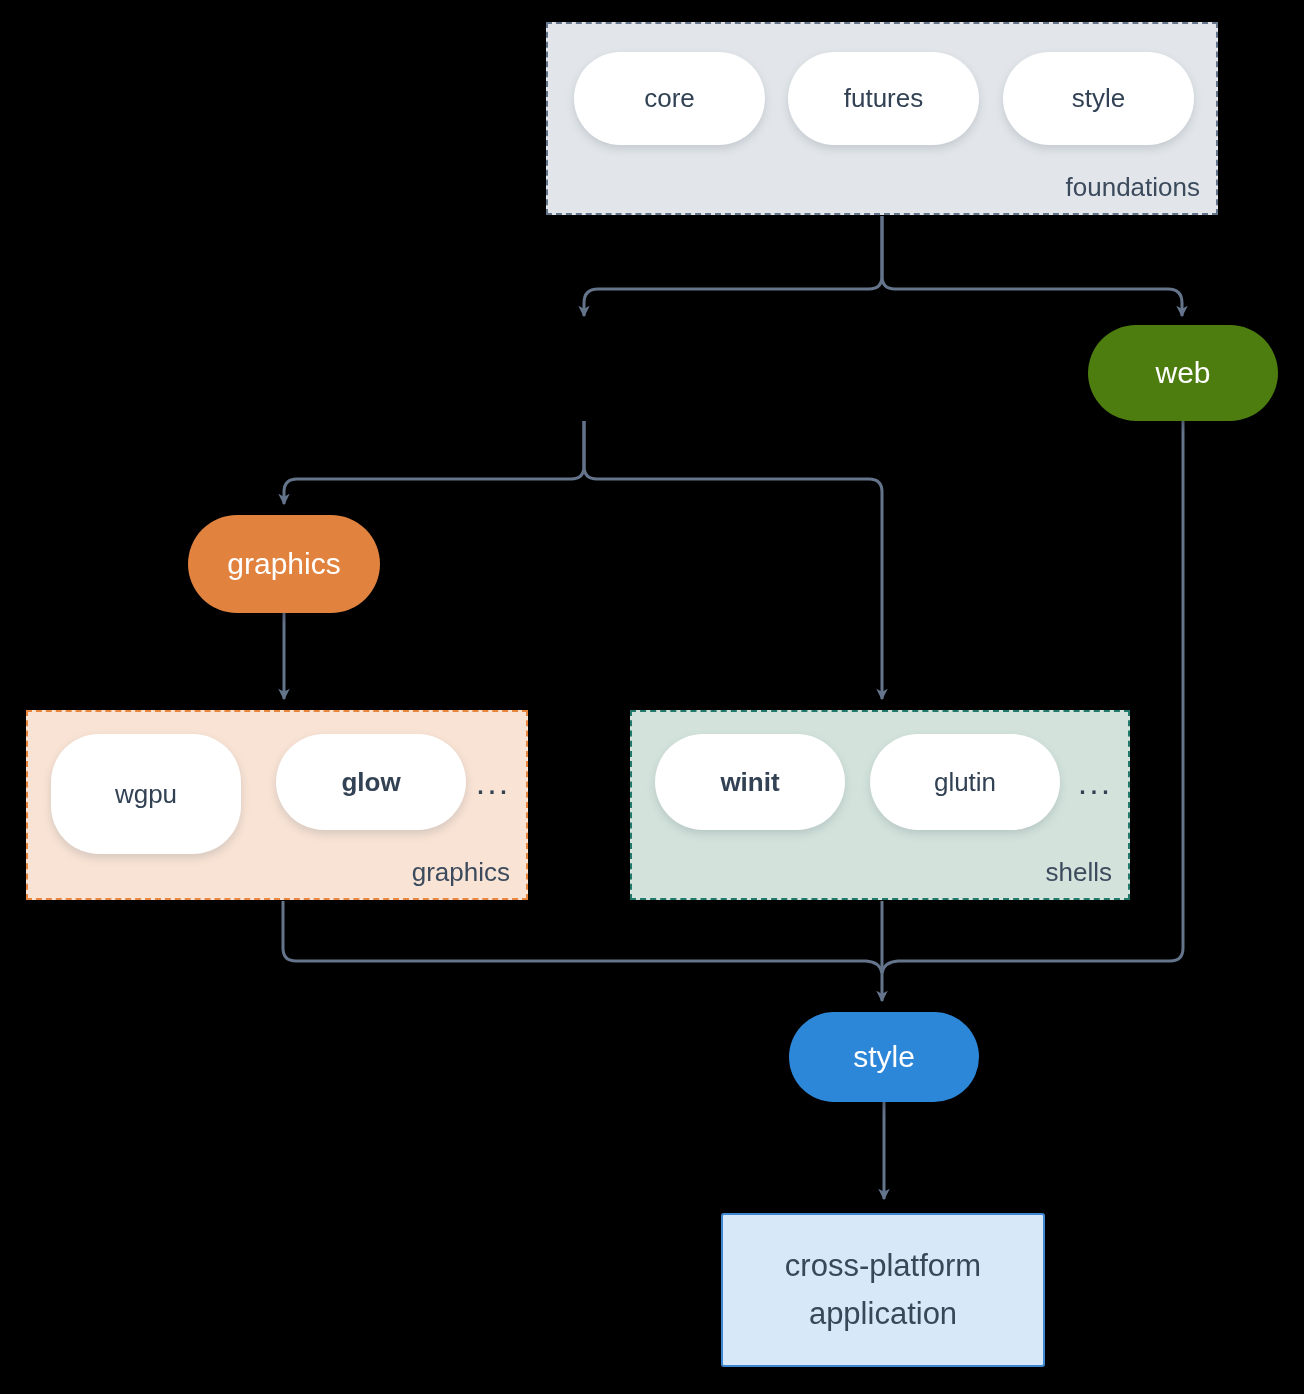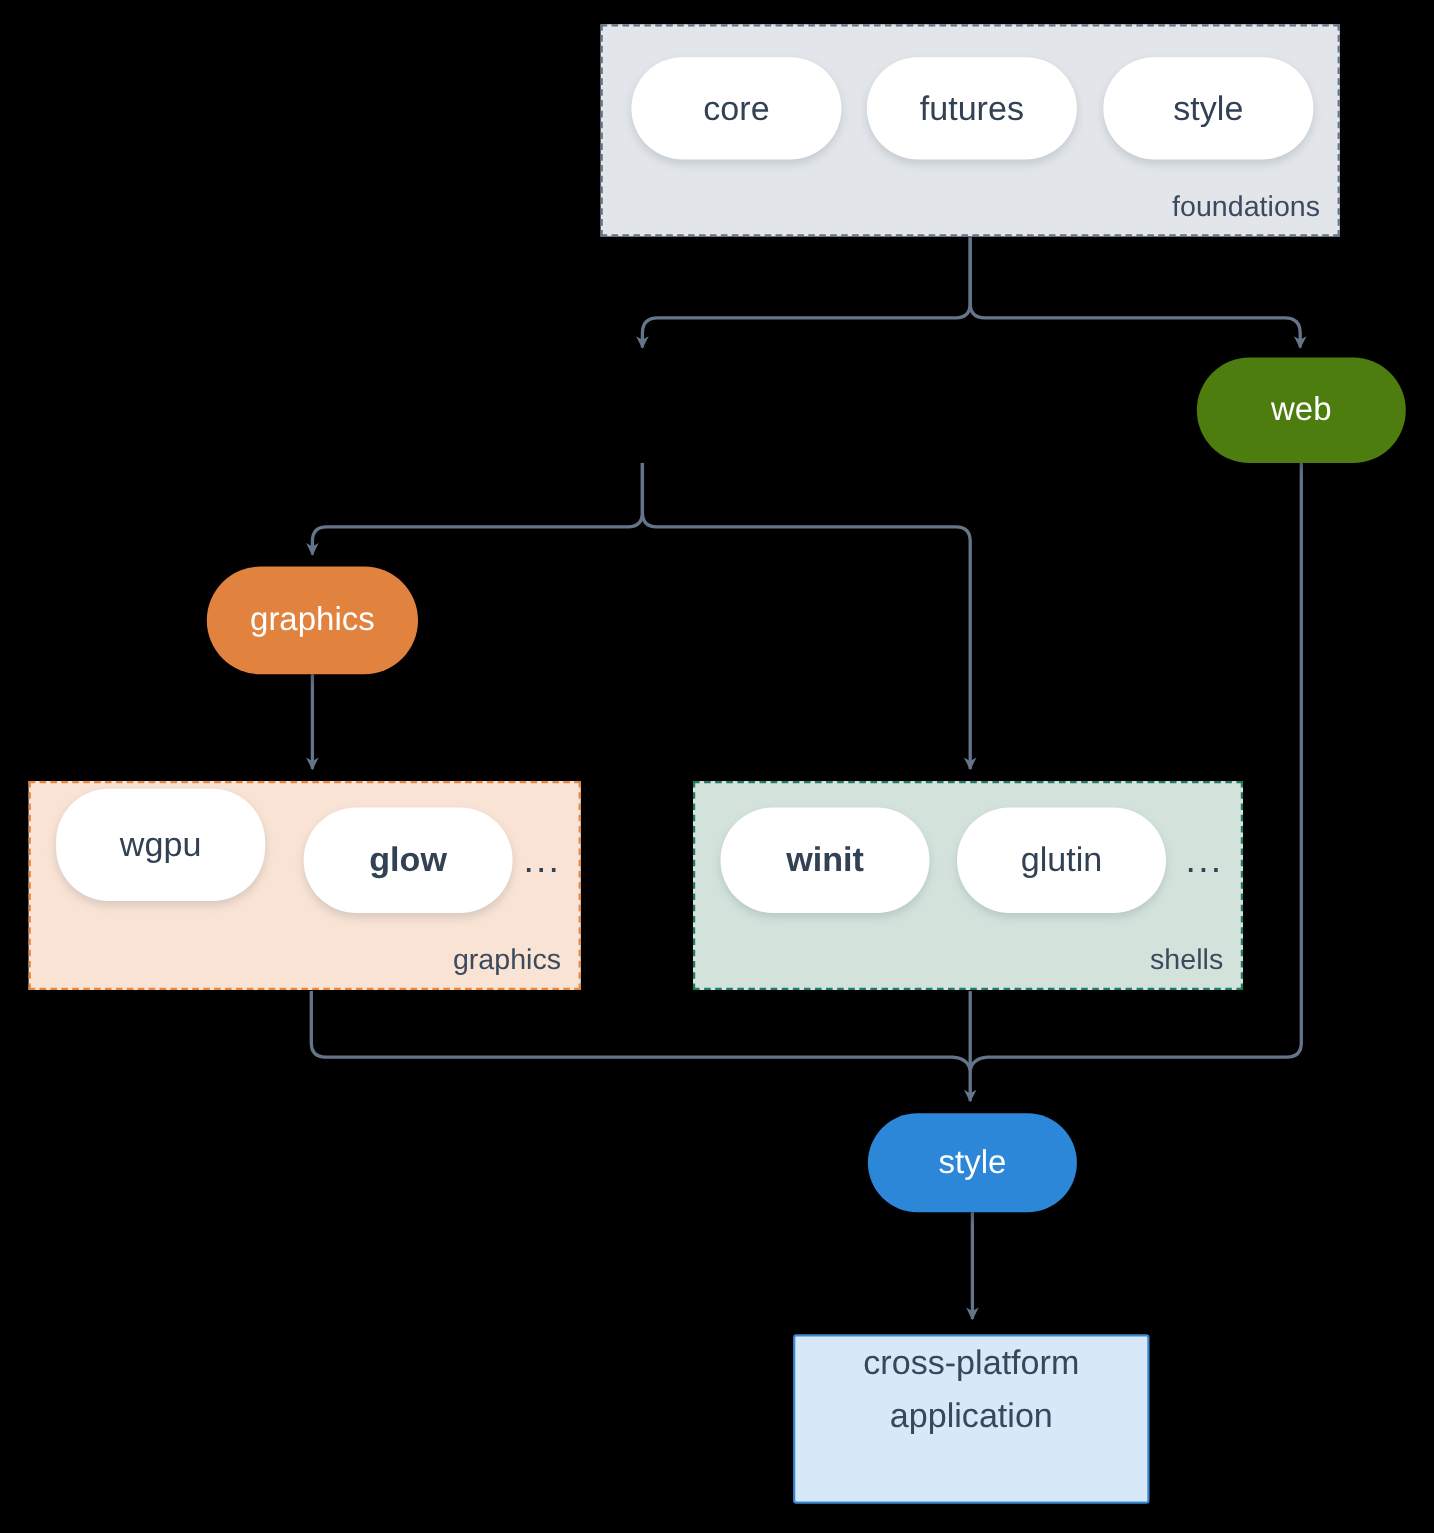--- a/index.html
+++ b/index.html
@@ -9,44 +9,44 @@
   }
   .connectors{position:absolute;left:0;top:0;width:1304px;height:1394px;}
   .group{position:absolute;box-sizing:border-box;}
   .group-foundations{left:546px;top:22px;width:672px;height:193px;background:#e2e6ea;border:2px dashed #64748b;}
   .group-renderers{left:26px;top:710px;width:502px;height:190px;background:#f9e3d4;border:2px dashed #e8863e;}
   .group-shells{left:630px;top:710px;width:500px;height:190px;background:#d3e3dc;border:2px dashed #20796a;}
   .group-label{position:absolute;right:16px;bottom:10px;font-size:26px;color:#3b4a5c;}
   .pill-white{
     position:absolute;background:#fff;border-radius:48px;
     display:flex;align-items:center;justify-content:center;
-    font-size:31px;color:#324254;box-shadow:0 4px 8px rgba(90,105,120,.22);
+    font-size:26px;color:#324254;box-shadow:0 4px 8px rgba(90,105,120,.22);
   }
   .dots{position:absolute;display:flex;align-items:center;justify-content:center;
     font-size:34px;color:#324254;letter-spacing:2px;}
   .node{
     position:absolute;display:flex;align-items:center;justify-content:center;
     color:#fff;font-size:30px;border-radius:49px;box-shadow:0 4px 10px rgba(0,0,0,.25);
   }
   .node-native{left:488px;top:325px;width:192px;height:96px;background:#6952f1;}
   .node-web{left:1088px;top:325px;width:190px;height:96px;background:#4d7c0f;}
   .node-graphics{left:188px;top:515px;width:192px;height:98px;background:#e1823f;}
   .node-iced{left:789px;top:1012px;width:190px;height:90px;background:#2d87d8;border-radius:45px;}
   .app-box{
     position:absolute;left:721px;top:1213px;width:324px;height:154px;box-sizing:border-box;
     background:#d7e8f8;border:2px solid #3d87d3;border-radius:3px;
-    display:flex;flex-direction:column;align-items:center;justify-content:flex-start;
+    display:flex;flex-direction:column;align-items:center;justify-content:center;
     font-size:31px;line-height:48px;color:#36485a;
   }
   
   .pf-core{left:26px;top:28px;width:191px;height:93px;}
   .pf-futures{left:240px;top:28px;width:191px;height:93px;}
   .pf-style{left:455px;top:28px;width:191px;height:93px;}
   
-  .pr-wgpu{left:23px;top:5px;width:190px;height:102px;}
+  .pr-wgpu{left:23px;top:22px;width:190px;height:120px;}
   .pr-glow{left:248px;top:22px;width:190px;height:96px;font-weight:bold;}
   .pr-dots{left:432px;top:22px;width:66px;height:96px;}
   
   .ps-winit{left:23px;top:22px;width:190px;height:96px;font-weight:bold;}
   .ps-glutin{left:238px;top:22px;width:190px;height:96px;}
   .ps-dots{left:430px;top:22px;width:66px;height:96px;}
 </style>
 </head>
 <body>
 

